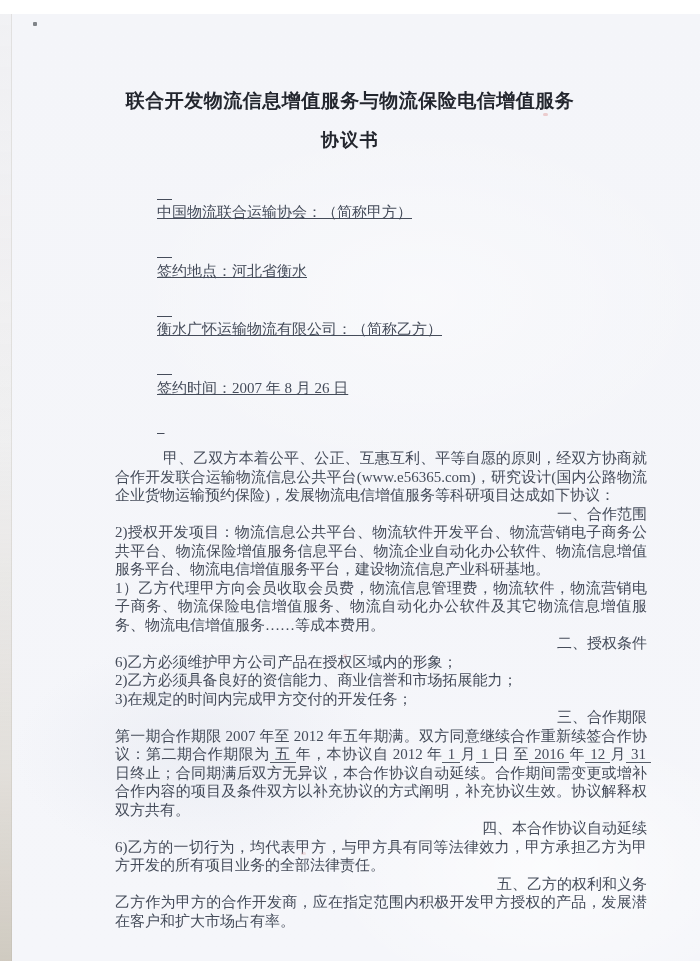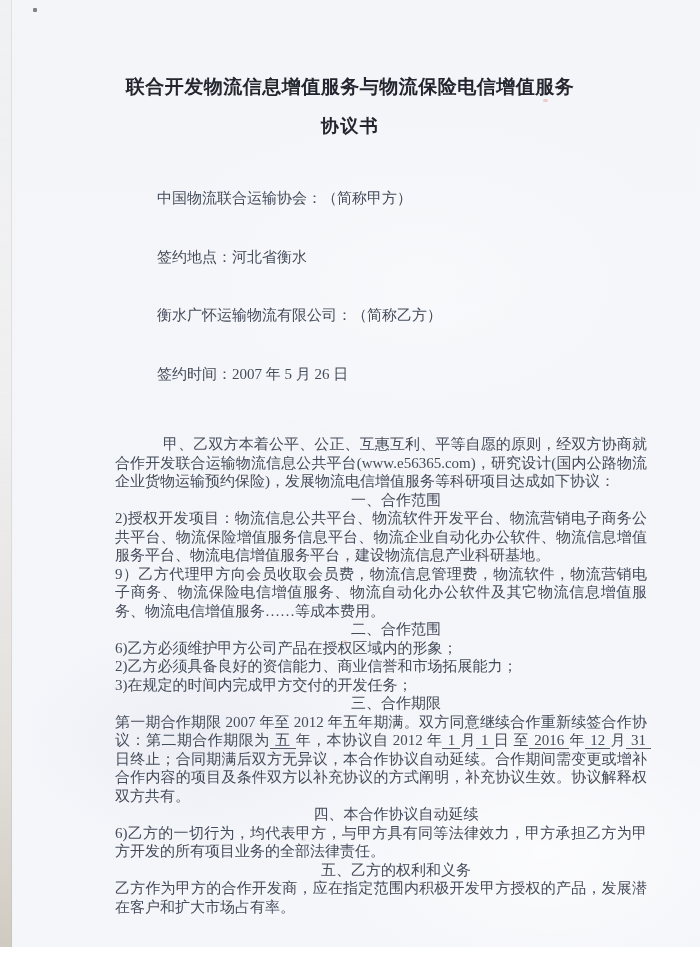--- a/index.html
+++ b/index.html
@@ -4,21 +4,21 @@
 <style>
   html,body{margin:0;padding:0;}
   body{
     width:700px;height:964px;
     background:#ffffff;
     position:relative;
     font-family:"Liberation Serif","DejaVu Serif",serif;
     overflow:hidden;
   }
   .paper{
-    position:absolute;left:0;top:0;width:700px;height:947px;
+    position:absolute;left:0;top:14px;width:700px;height:947px;
     background:
       radial-gradient(ellipse 320px 200px at 78% 90%, rgba(255,255,255,.65), rgba(255,255,255,0) 70%),
       radial-gradient(ellipse 260px 160px at 28% 78%, rgba(226,229,238,.45), rgba(226,229,238,0) 70%),
       radial-gradient(ellipse 400px 240px at 60% 30%, rgba(255,255,255,.4), rgba(255,255,255,0) 75%),
       linear-gradient(#f4f5f9,#f5f6fa);
   }
   .edge-left{
     position:absolute;left:0;top:0;width:11px;height:947px;
     background:linear-gradient(to bottom,
       rgba(214,208,196,.10) 0%,
@@ -43,33 +43,34 @@
     margin:14px 0 0 0;
     text-align:center;
     font-size:18px;font-weight:bold;letter-spacing:1.5px;
     color:#23262e;
   }
   .intro{
     margin:12px 16px 0 157px;
     font-size:15px;line-height:19.5px;
     color:#454c5a;
     white-space:pre-wrap;
+    text-decoration:underline;
   }
   .intro .line{margin:0;}
   .gap2{margin-top:19px;}
   .gap3{margin-top:17px;}
 
   .contract-body{
     margin:12px 0 0 115px;
     width:532px;
     font-size:15px;line-height:18.5px;
     color:#454c5a;
   }
   .blk{margin:0;white-space:pre-wrap;text-align:justify;}
-  .blk.heading{padding-left:30px;text-align:center;}
+  .blk.heading{padding-left:30px;text-align:right;}
   .blk.paragraph-indent{text-indent:48px;}
   .u{
     border-bottom:1px solid #565d6a;
     padding:0 1px;
   }
 </style>
 </head>
 <body>
 
 <div class="paper">
@@ -79,29 +80,29 @@
   <div class="speck speck-pink2"></div>
   <div class="speck speck-pink3"></div>
 
   <h1 class="title1">联合开发物流信息增值服务与物流保险电信增值服务</h1>
   <h2 class="title2">协议书</h2>
 
   <div class="intro">
     <p class="line">中国物流联合运输协会：（简称甲方）</p>
     <p class="line gap3">签约地点：河北省衡水</p>
     <p class="line gap2">衡水广怀运输物流有限公司：（简称乙方）</p>
-    <p class="line">签约时间：2007 年 5 月 26 日</p>
+    <p class="line">签约时间：2007 年 8 月 26 日</p>
   </div>
 
   <div class="contract-body">
       <p class="blk paragraph-indent"><span>甲、乙双方本着公平、公正、互惠互利、平等自愿的原则，经双方协商就合作开发联合运输物流信息公共平台(www.e56365.com)，研究设计(国内公路物流企业货物运输预约保险)，发展物流电信增值服务等科研项目达成如下协议：</span></p>
       <p class="blk heading"><span>一、合作范围</span></p>
       <p class="blk item"><span>2)授权开发项目：物流信息公共平台、物流软件开发平台、物流营销电子商务公共平台、物流保险增值服务信息平台、物流企业自动化办公软件、物流信息增值服务平台、物流电信增值服务平台，建设物流信息产业科研基地。</span></p>
-      <p class="blk item"><span>9）乙方代理甲方向会员收取会员费，物流信息管理费，物流软件，物流营销电子商务、物流保险电信增值服务、物流自动化办公软件及其它物流信息增值服务、物流电信增值服务……等成本费用。</span></p>
-      <p class="blk heading"><span>二、合作范围</span></p>
+      <p class="blk item"><span>1）乙方代理甲方向会员收取会员费，物流信息管理费，物流软件，物流营销电子商务、物流保险电信增值服务、物流自动化办公软件及其它物流信息增值服务、物流电信增值服务……等成本费用。</span></p>
+      <p class="blk heading"><span>二、授权条件</span></p>
       <p class="blk item"><span>6)乙方必须维护甲方公司产品在授权区域内的形象；</span></p>
       <p class="blk item"><span>2)乙方必须具备良好的资信能力、商业信誉和市场拓展能力；</span></p>
       <p class="blk item"><span>3)在规定的时间内完成甲方交付的开发任务；</span></p>
       <p class="blk heading"><span>三、合作期限</span></p>
       <p class="blk item"><span>第一期合作期限 2007 年至 2012 年五年期满。双方同意继续合作重新续签合作协议：第二期合作期限为</span><span class="u"> 五 </span><span>年，本协议自 2012 年</span><span class="u"> 1 </span><span>月</span><span class="u"> 1 </span><span>日 至</span><span class="u"> 2016 </span><span>年</span><span class="u"> 12 </span><span>月</span><span class="u"> 31 </span><span>日终止；合同期满后双方无异议，本合作协议自动延续。合作期间需变更或增补合作内容的项目及条件双方以补充协议的方式阐明，补充协议生效。协议解释权双方共有。</span></p>
       <p class="blk heading"><span>四、本合作协议自动延续</span></p>
       <p class="blk item"><span>6)乙方的一切行为，均代表甲方，与甲方具有同等法律效力，甲方承担乙方为甲方开发的所有项目业务的全部法律责任。</span></p>
       <p class="blk heading"><span>五、乙方的权利和义务</span></p>
       <p class="blk item"><span>乙方作为甲方的合作开发商，应在指定范围内积极开发甲方授权的产品，发展潜在客户和扩大市场占有率。</span></p>
     </div>

